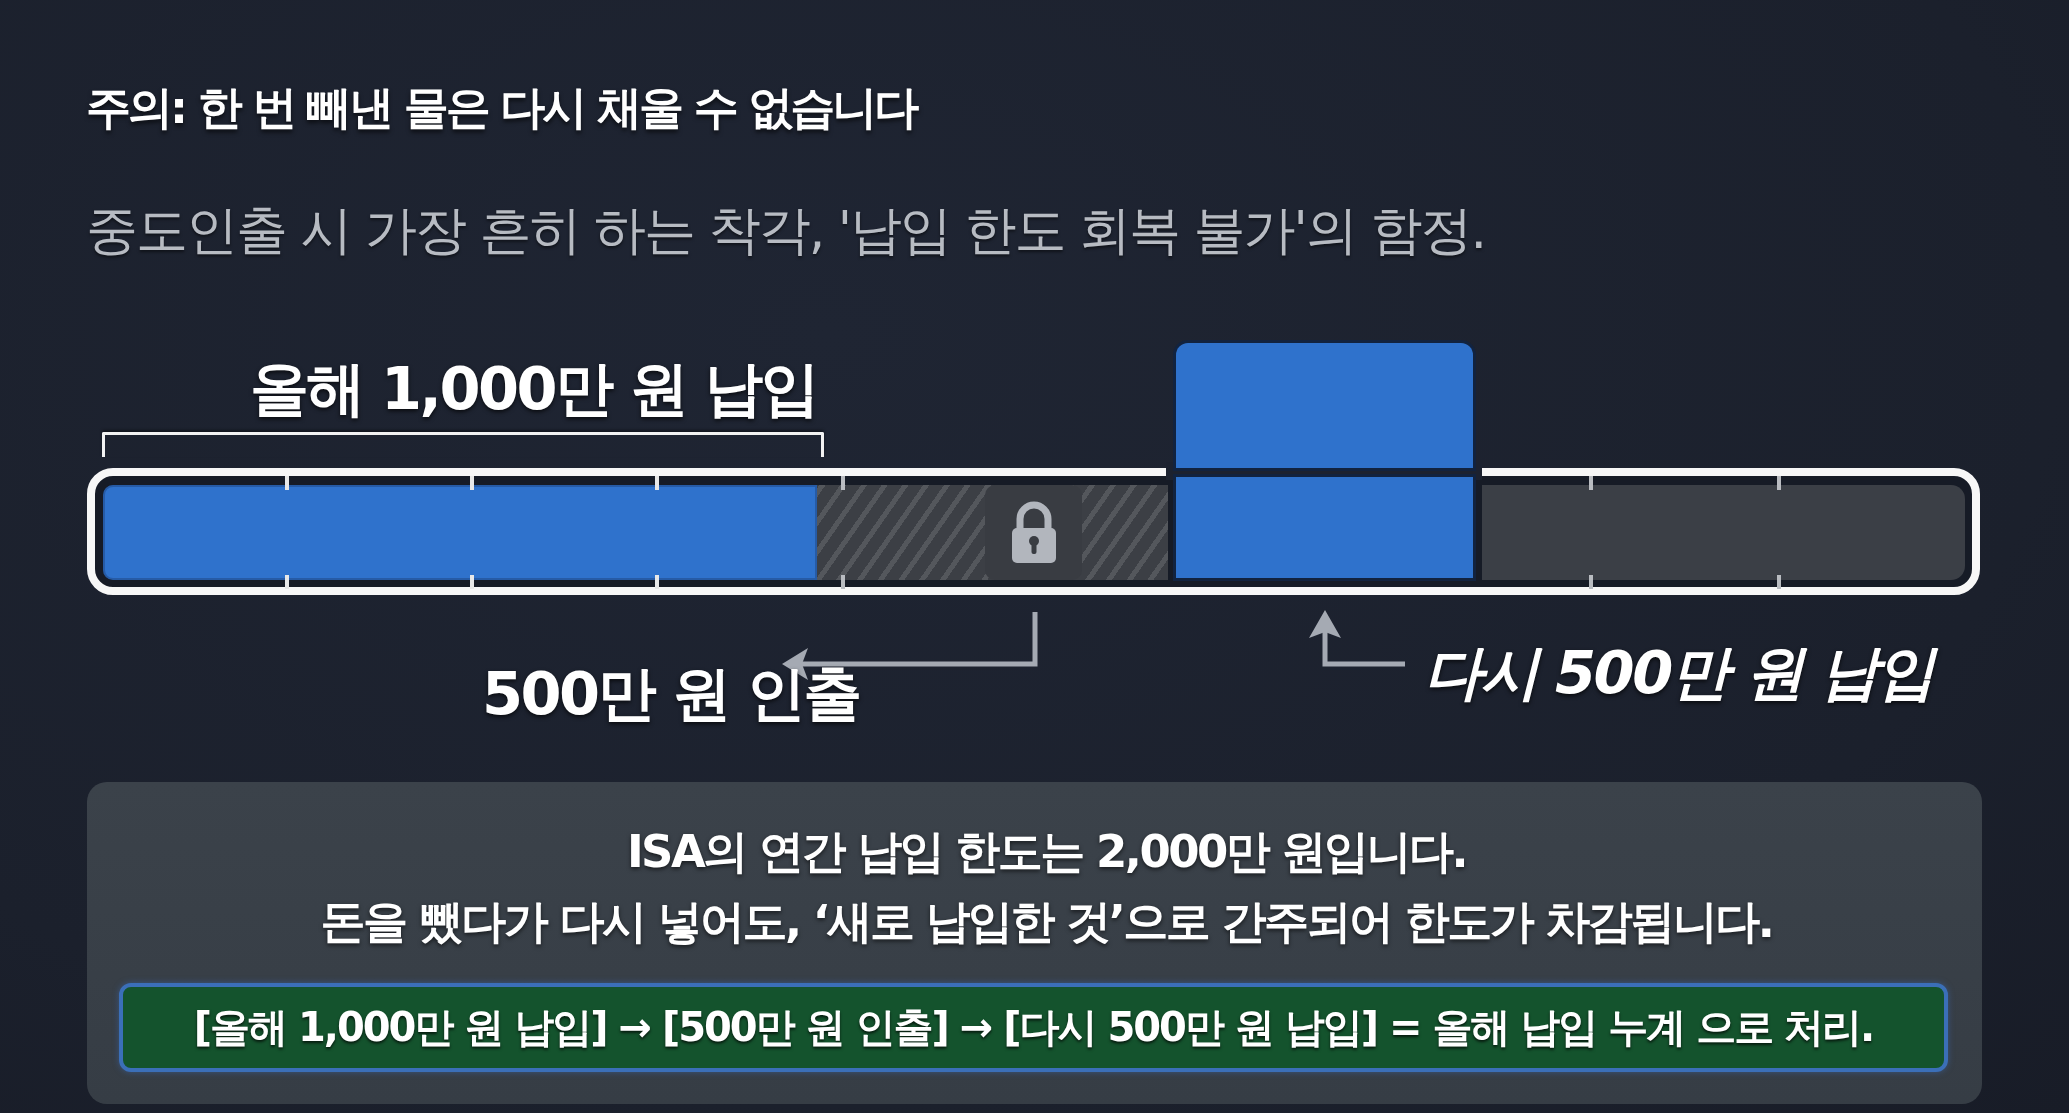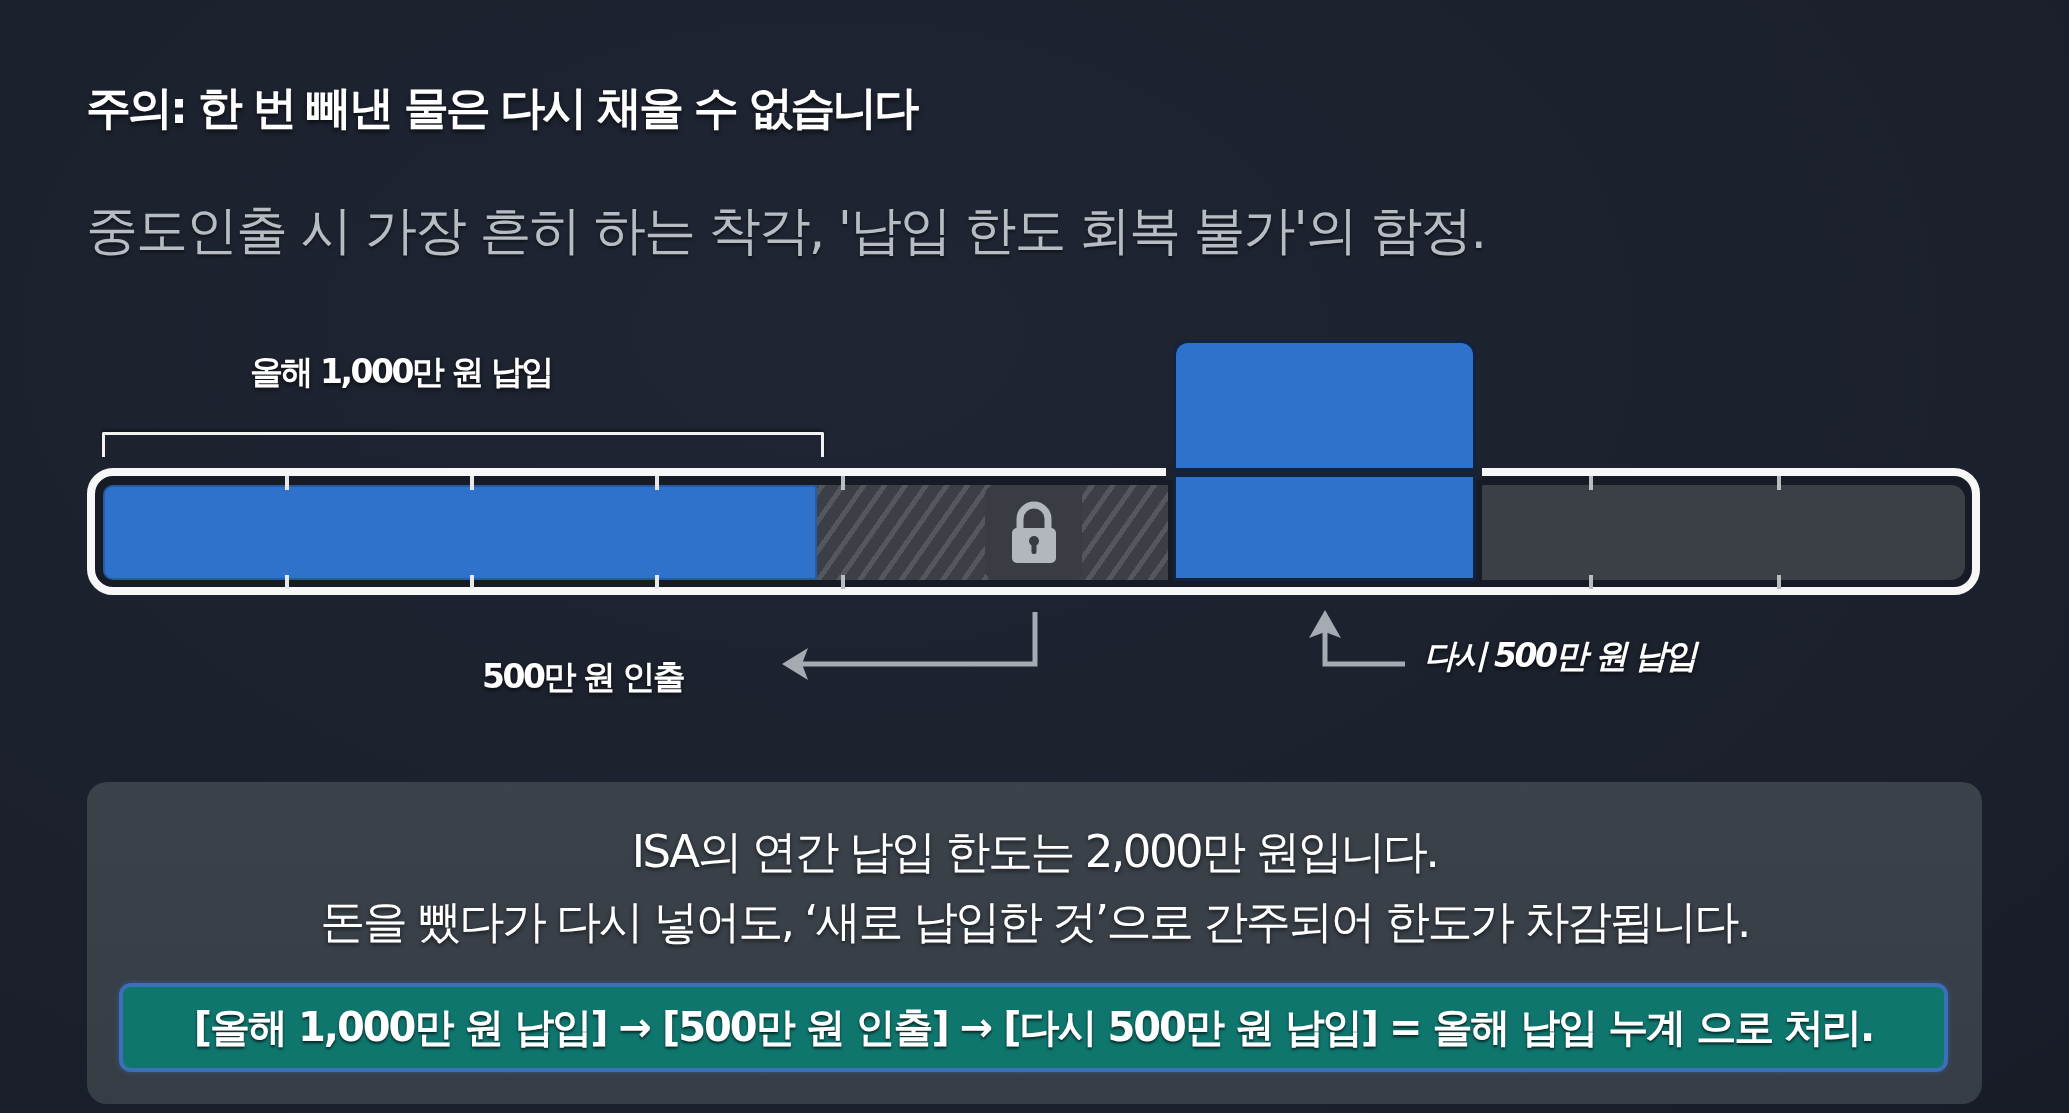--- a/index.html
+++ b/index.html
@@ -29,21 +29,21 @@
     .subtitle {
       left: 86px; top: 196px;
       font-size: 52px;
       color: #b7bbc2;
       letter-spacing: -2px;
       white-space: nowrap;
       text-shadow: 0 2px 3px rgba(0,0,0,0.5);
     }
 
     .label {
-      font-size: 33px;
+      font-size: 59px;
       font-weight: bold;
       letter-spacing: -2.5px;
       white-space: nowrap;
       text-shadow: 0 2px 4px rgba(0,0,0,0.7);
     }
     .label-deposit { left: 250px; top: 350px; }
     .label-withdraw { left: 482px; top: 655px; }
     .label-redeposit { left: 1424px; top: 634px; font-style: italic; }
 
     .bracket {
@@ -126,35 +126,36 @@
     .panel {
       left: 87px; top: 782px;
       width: 1895px; height: 322px;
       background: linear-gradient(180deg, #3b424a 0%, #363d45 100%);
       border-radius: 20px;
     }
     .panel-line {
       left: 87px; width: 1895px;
       text-align: center;
       font-size: 45px;
-      font-weight: normal;
+      font-weight: bold;
       letter-spacing: -2.5px;
       white-space: nowrap;
       text-shadow: 0 2px 4px rgba(0,0,0,0.6);
+      padding-left: 12px;
     }
     .panel-line-1 { top: 822px; }
     .panel-line-2 { top: 892px; }
 
     .summary {
       left: 119px; top: 983px;
       width: 1829px; height: 89px;
       box-sizing: border-box;
       border: 4px solid #3b6fb8;
       border-radius: 12px;
-      background: #0f766e;
+      background: #14532d;
       box-shadow: 0 0 6px rgba(60,110,190,0.5);
       display: flex;
       align-items: center;
       justify-content: center;
       font-size: 40px;
       font-weight: bold;
       letter-spacing: -2px;
       white-space: nowrap;
       text-shadow: 0 2px 3px rgba(0,0,0,0.7);
     }

